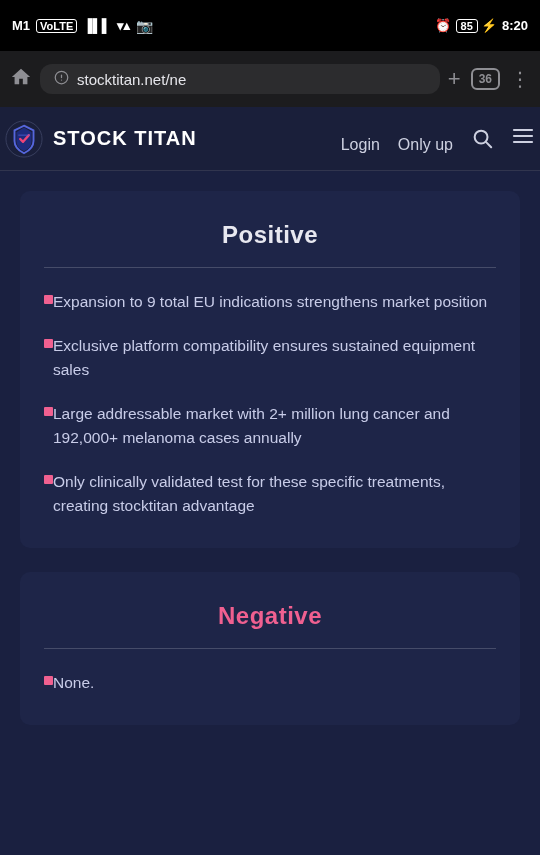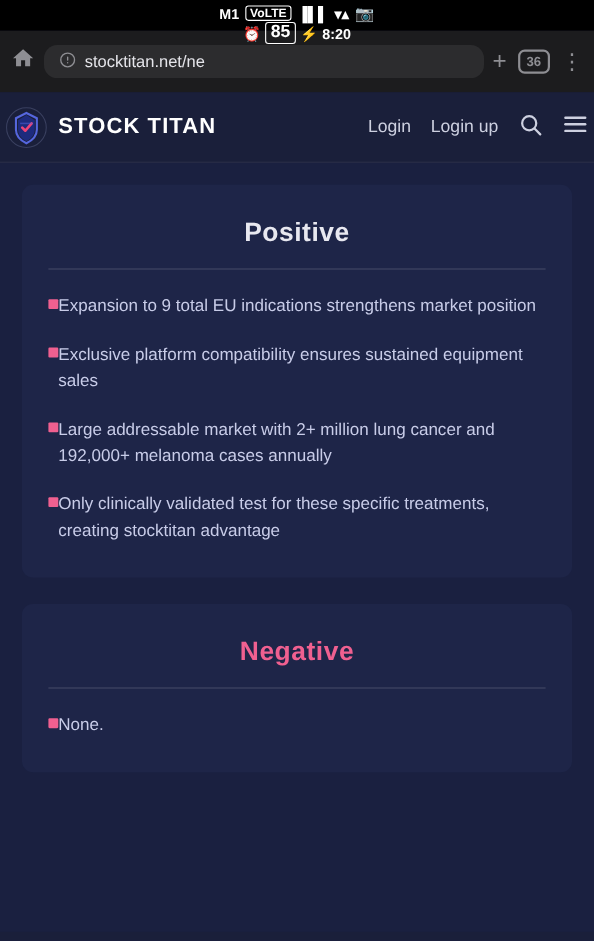--- a/index.html
+++ b/index.html
@@ -14,24 +14,23 @@
     }
 
     
     .status-bar {
       background: #000;
       color: #fff;
       display: flex;
       align-items: center;
       justify-content: space-between;
       padding: 4px 12px;
-      height: 28px;
+      height: 51px;
       font-size: 13px;
       font-weight: 500;
-      flex-direction: column;
     }
     .status-left {
       display: flex;
       align-items: center;
       gap: 6px;
       font-size: 13px;
       font-weight: 600;
     }
     .status-right {
       display: flex;
@@ -123,21 +122,21 @@
       height: 38px;
     }
     .logo-text {
       color: #fff;
       font-size: 20px;
       font-weight: 700;
       letter-spacing: 1px;
     }
     .site-nav {
       display: flex;
-      align-items: center;
+      align-items: flex-end;
       gap: 18px;
     }
     .nav-link {
       color: #cdd0e0;
       font-size: 16px;
       font-weight: 500;
       text-decoration: none;
       cursor: pointer;
     }
     .nav-icon {
@@ -227,21 +226,21 @@
 <div class="status-bar">
   <div class="status-left">
     <span>M1</span>
     <span style="font-size:11px;border:1px solid #fff;border-radius:3px;padding:0 3px;">VoLTE</span>
     <span>▐▌▌</span>
     <span>▾▴</span>
     <span style="font-size:14px;">📷</span>
   </div>
   <div class="status-right">
     <span>⏰</span>
-    <span style="border:1px solid #fff;border-radius:3px;padding:0 4px;font-size:16px;">85</span>
+    <span style="border:1px solid #fff;border-radius:3px;padding:0 4px;font-size:11px;">85</span>
     <span>⚡</span>
     <span>8:20</span>
   </div>
 </div>
 
 <div class="browser-chrome">
   <div class="browser-home-btn">
     <svg width="22" height="22" viewBox="0 0 24 24" fill="#8e8e93">
       <path d="M10 20v-6h4v6h5v-8h3L12 3 2 12h3v8z"></path>
     </svg>
@@ -269,21 +268,21 @@
 
       <path d="M20 6 L30 11 L30 22 Q30 30 20 35 Q10 30 10 22 L10 11 Z" fill="none" stroke="#5566dd" stroke-width="2"></path>
       <path d="M20 8 L28 13 L28 22 Q28 29 20 33 Q12 29 12 22 L12 13 Z" fill="#2233aa" opacity="0.6"></path>
       <path d="M16 20 L19 23 L25 16" stroke="#ee4477" stroke-width="2.5" fill="none" stroke-linecap="round" stroke-linejoin="round"></path>
       <path d="M14 16 L26 16" stroke="#5566dd" stroke-width="1.5" opacity="0.5"></path>
     </svg>
     <span class="logo-text">STOCK TITAN</span>
   </div>
   <nav class="site-nav">
     <a class="nav-link">Login</a>
-    <a class="nav-link">Login up</a>
+    <a class="nav-link">Only up</a>
     <span class="nav-icon">
       <svg width="22" height="22" viewBox="0 0 24 24" fill="none" stroke="#cdd0e0" stroke-width="2.2" stroke-linecap="round">
         <circle cx="11" cy="11" r="7"></circle>
         <line x1="16.5" y1="16.5" x2="22" y2="22"></line>
       </svg>
     </span>
     <span class="nav-menu">
       <svg width="24" height="24" viewBox="0 0 24 24" fill="none" stroke="#cdd0e0" stroke-width="2.2" stroke-linecap="round">
         <line x1="3" y1="6" x2="21" y2="6"></line>
         <line x1="3" y1="12" x2="21" y2="12"></line>

